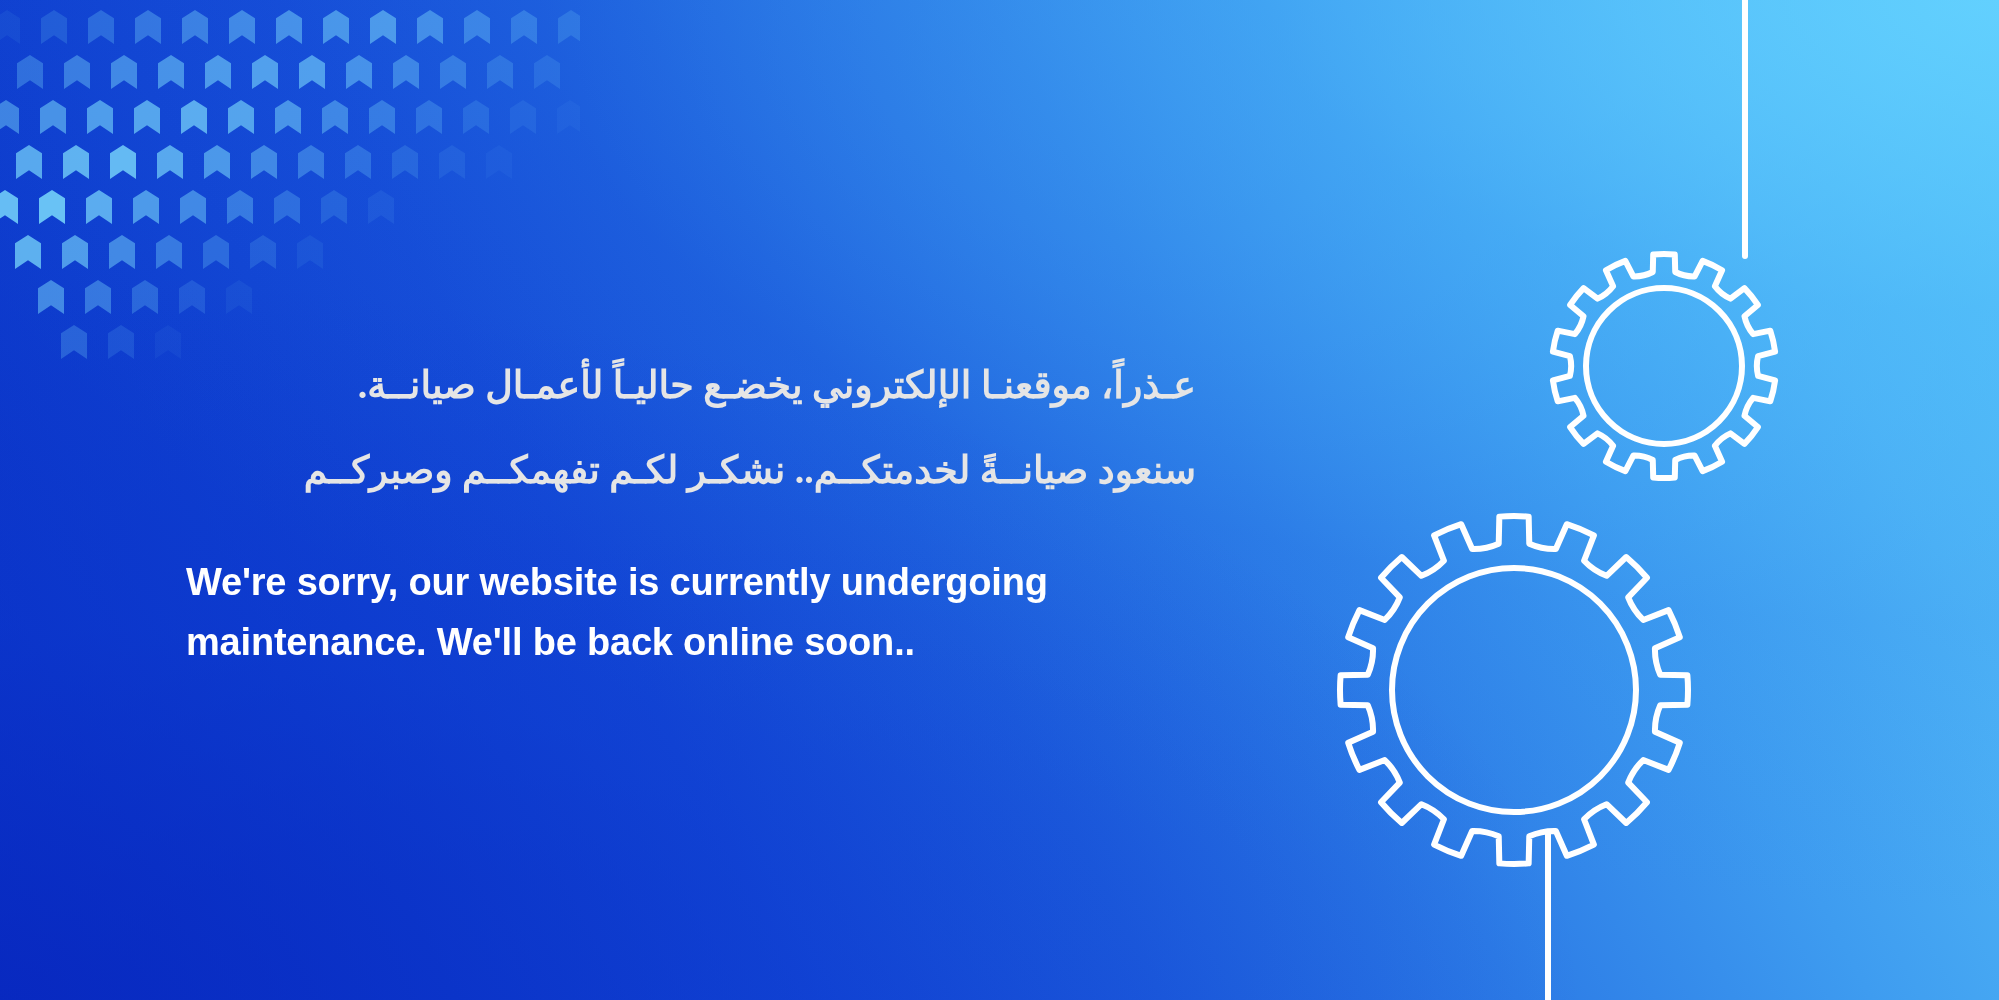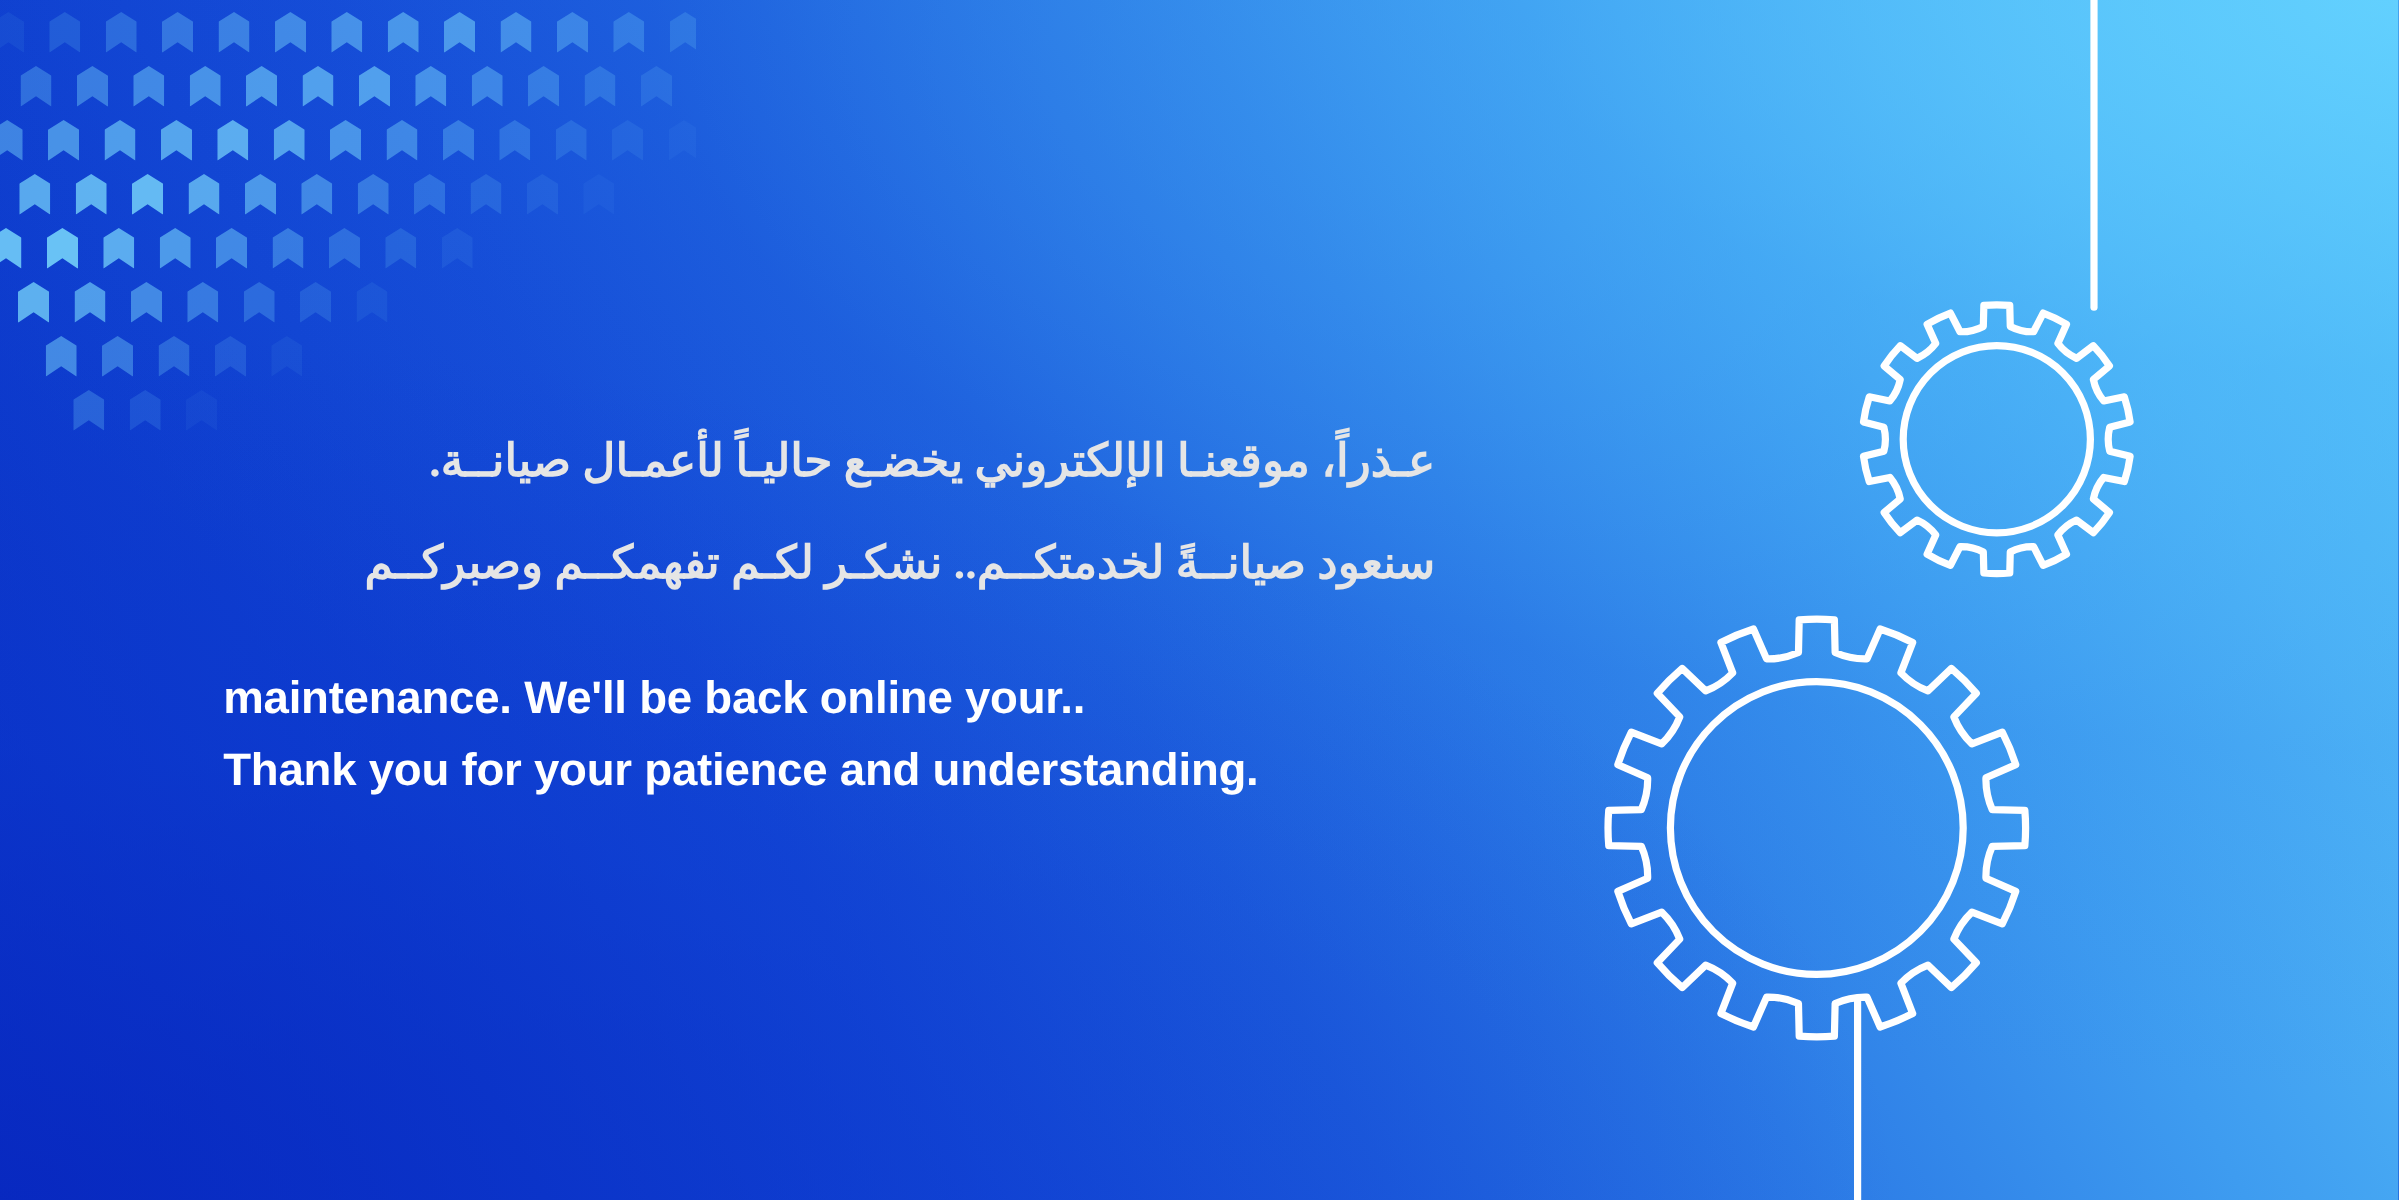--- a/index.html
+++ b/index.html
@@ -216,19 +216,19 @@
   <div class="text-block">
 
     <div class="arabic-group">
       <div class="arabic-line">عـذراً، موقعنـا الإلكتروني يخضـع حاليـاً لأعمـال صيانــة.</div>
       <div class="arabic-line">سنعود صيانــةً لخدمتكــم.. نشكـر لكـم تفهمكــم وصبركــم</div>
     </div>
 
     <div class="spacer"></div>
 
     <div class="english-group">
-      <div class="english-line">maintenance. We'll be back online your..</div>
-      <div class="english-line">Thank you for your patience and understanding.</div>
+      <div class="english-line">We're sorry, our website is currently undergoing</div>
+      <div class="english-line">maintenance. We'll be back online soon..</div>
     </div>
 
   </div>
 
 </div>
 
 </body></html>

